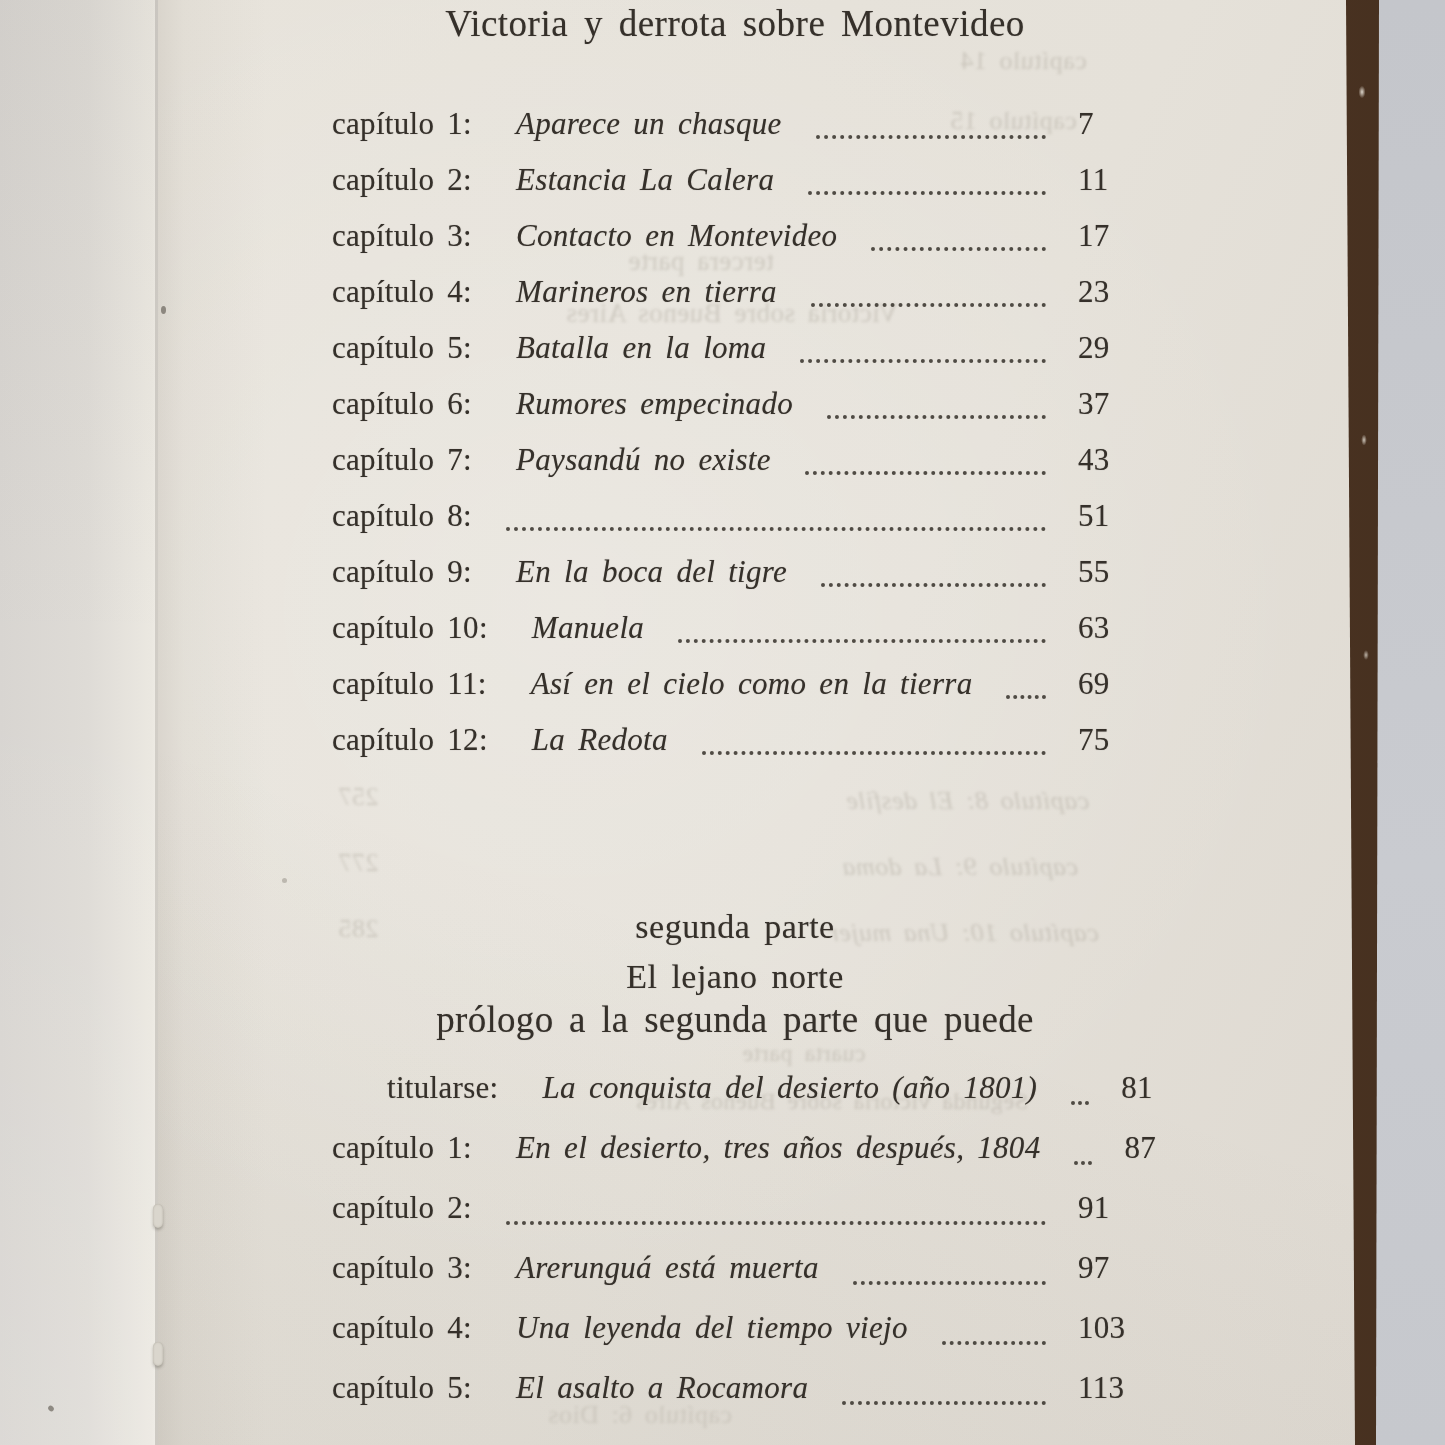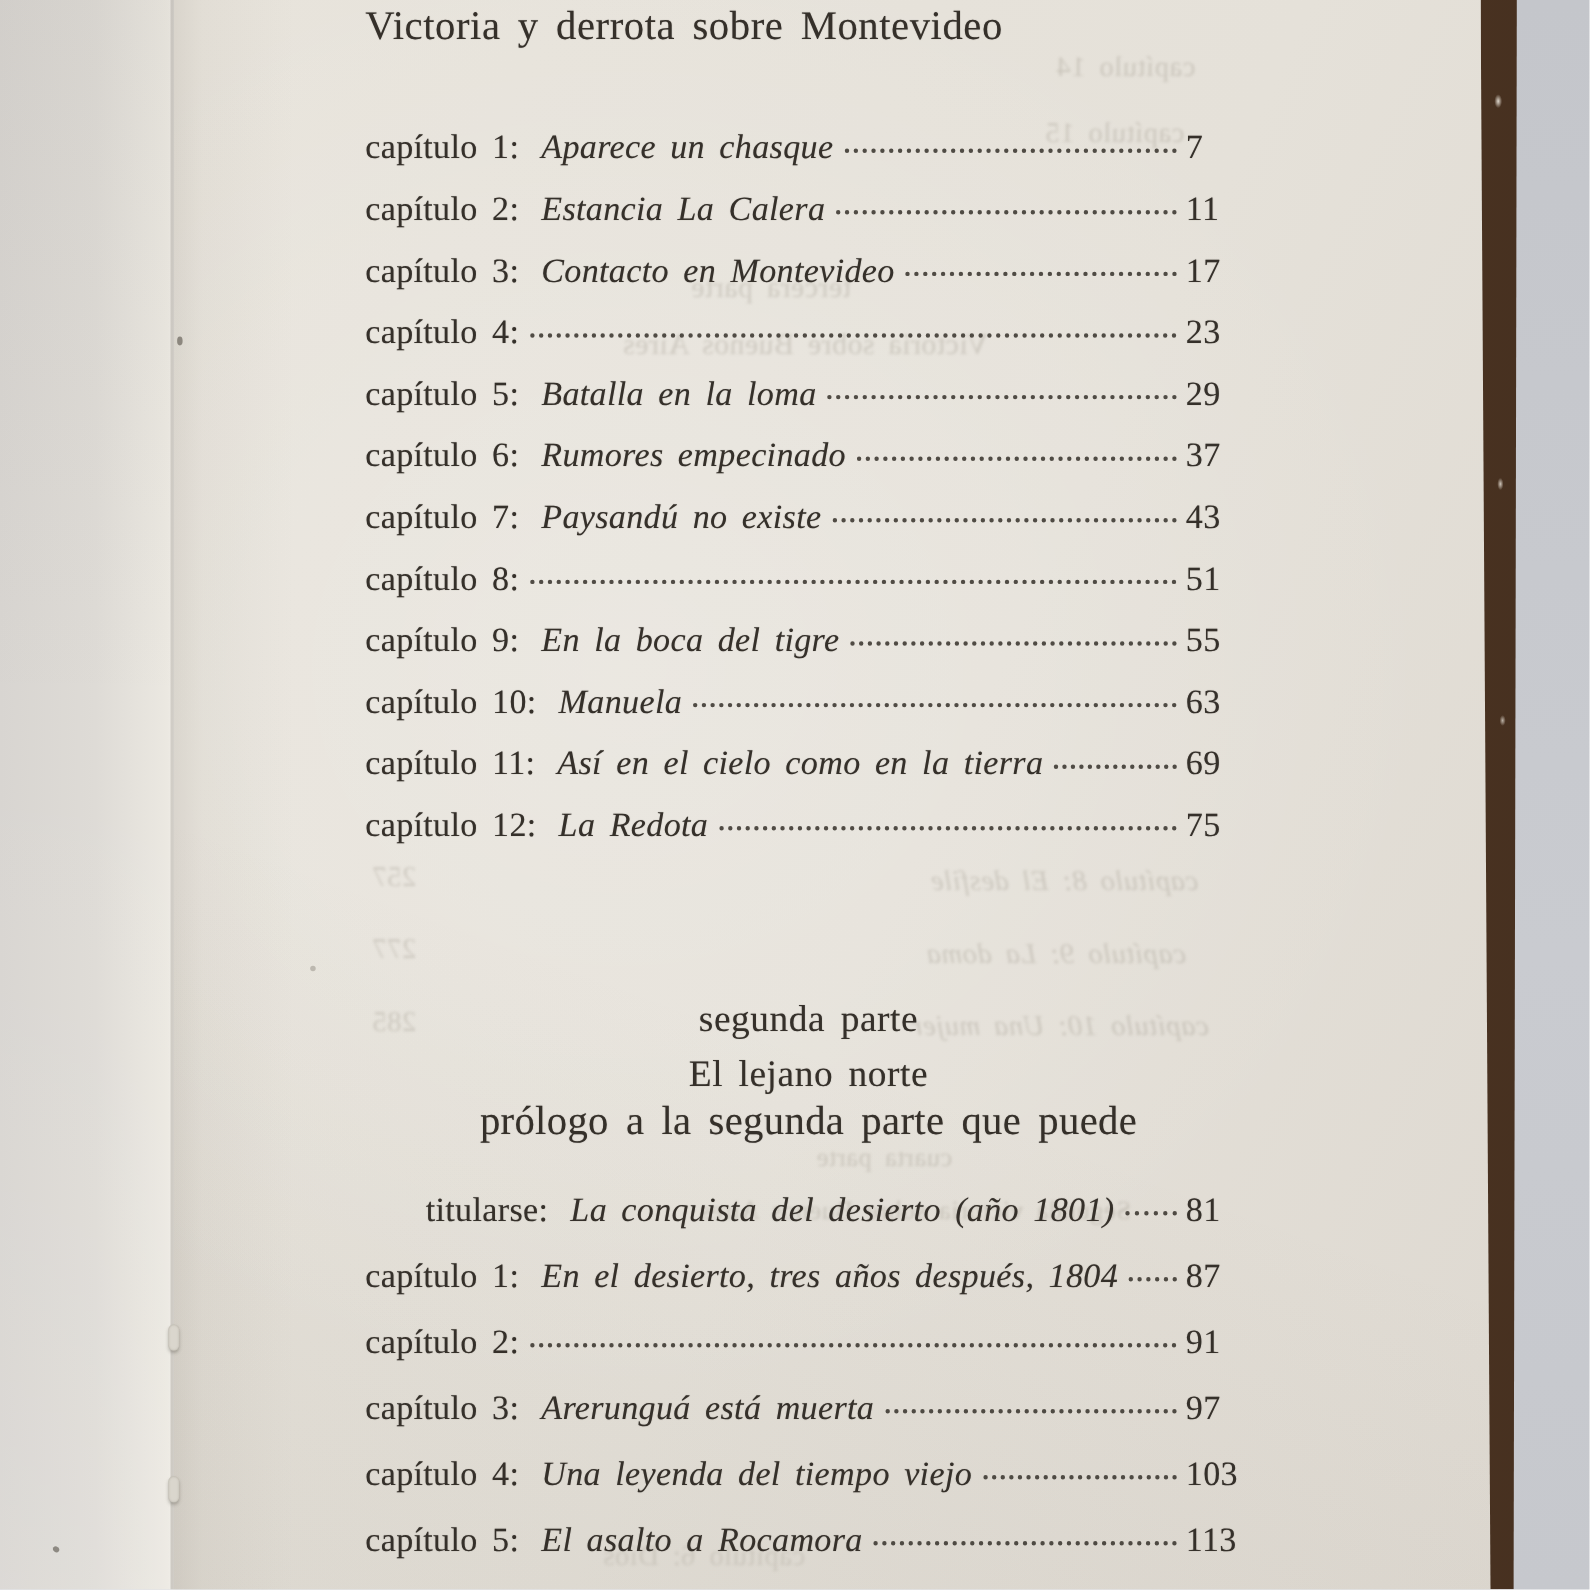--- a/index.html
+++ b/index.html
@@ -45,31 +45,31 @@
       radial-gradient(5px 9px at 1362px 92px,rgba(240,235,225,0.9),rgba(240,235,225,0) 70%),
       radial-gradient(4px 8px at 1364px 440px,rgba(240,235,225,0.8),rgba(240,235,225,0) 70%),
       radial-gradient(4px 7px at 1366px 655px,rgba(240,235,225,0.7),rgba(240,235,225,0) 70%),
       linear-gradient(90deg,#3f2a20 0%,#523829 55%,#46301f 100%);
     clip-path:polygon(1346px 0px,1379px 0px,1376px 1445px,1355px 1445px);
   }
   
   .ink{text-shadow:0 0 1px rgba(52,48,42,0.38);}
   .sec-title{
     position:absolute;left:332px;width:806px;top:2px;
-    text-align:left;font-size:37px;letter-spacing:.5px;word-spacing:6px;white-space:nowrap;font-family:Liberation Serif, serif;
+    text-align:center;font-size:37px;letter-spacing:.5px;word-spacing:6px;white-space:nowrap;font-family:Liberation Serif, serif;
   }
   .sec-part1{position:absolute;left:332px;width:806px;top:96px;}
   .sec-part1 .toc-row{height:56px;}
   .sec-heading2{
     position:absolute;left:332px;width:806px;top:858px;
     text-align:center;font-size:34px;letter-spacing:.5px;word-spacing:5px;line-height:50px;margin-top:44px;
   }
   .sec-part2{position:absolute;left:332px;width:806px;top:998px;}
   .sec-part2 .toc-row,.sec-part2 .intro-row{height:60px;}
-  .toc-row{display:flex;align-items:flex-end;font-size:31px;word-spacing:5px;letter-spacing:.3px;}
+  .toc-row{display:flex;align-items:center;font-size:31px;word-spacing:5px;letter-spacing:.3px;gap:24px;}
   .intro-row{font-size:37px;word-spacing:6px;letter-spacing:.3px;display:flex;align-items:baseline;justify-content:center;}
   .toc-row.indent{padding-left:55px;}
   .lbl{flex:none;white-space:pre;}
   .ttl{flex:none;font-style:italic;margin-left:20px;white-space:pre;}
   .leader{
     flex:1 1 auto;min-width:18px;height:0;
     margin:0 8px 13px 10px;align-self:flex-end;
     border-bottom:4px dotted rgba(58,54,47,0.88);
   }
   .pg{flex:none;min-width:60px;text-align:left;}
@@ -136,20 +136,21 @@
       <span class="pg">11</span>
   </div>
   <div class="toc-row">
     <span class="lbl">capítulo 3:</span>
       <span class="ttl">Contacto en Montevideo</span>
       <span class="leader"></span>
       <span class="pg">17</span>
   </div>
   <div class="toc-row">
     <span class="lbl">capítulo 4:</span>
+      <span class="ttl">Marineros en tierra</span>
       <span class="leader"></span>
       <span class="pg">23</span>
   </div>
   <div class="toc-row">
     <span class="lbl">capítulo 5:</span>
       <span class="ttl">Batalla en la loma</span>
       <span class="leader"></span>
       <span class="pg">29</span>
   </div>
   <div class="toc-row">

